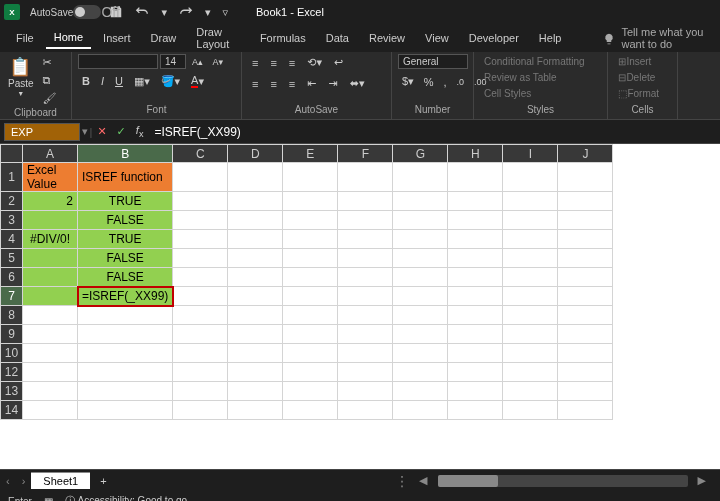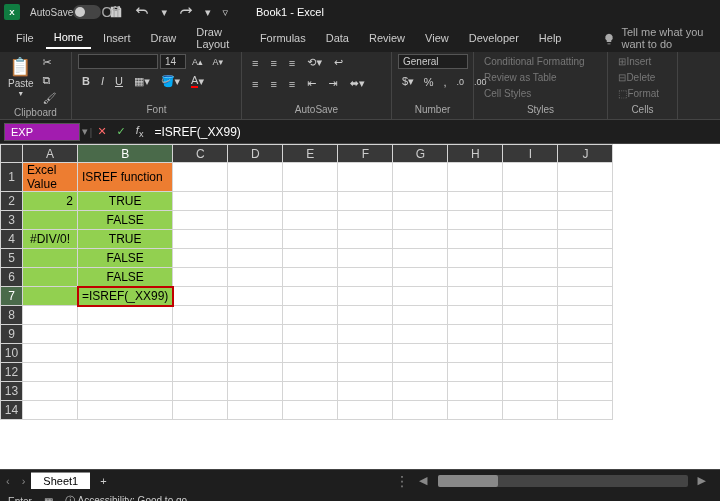--- a/index.html
+++ b/index.html
@@ -29,21 +29,21 @@
 .rb-btn { padding: 2px 4px; cursor: pointer; color: #ccc; font-size: 11px; display: flex; align-items: center; }
 .rb-col { display: flex; flex-direction: column; gap: 1px; }
 .big-btn { display: flex; flex-direction: column; align-items: center; padding: 2px; }
 .big-btn-icon { font-size: 18px; }
 .font-select { background: #1e1e1e; border: 1px solid #555; color: #ccc; padding: 1px 4px; font-size: 10px; width: 80px; }
 .size-select { background: #1e1e1e; border: 1px solid #555; color: #ccc; padding: 1px 4px; font-size: 10px; width: 26px; }
 .sup { font-size: 9px; color: #ccc; }
 
 
 .formula-bar { background: #1e1e1e; height: 24px; display: flex; align-items: center; border-bottom: 1px solid #444; }
-.name-box { width: 76px; background: #a21caf; border: 1px solid #555; color: #fff; padding: 2px 6px; font-size: 11px; margin-left: 4px; }
+.name-box { width: 76px; background: #a16207; border: 1px solid #555; color: #fff; padding: 2px 6px; font-size: 11px; margin-left: 4px; }
 .fb-btn { padding: 0 5px; color: #ccc; cursor: pointer; font-size: 11px; }
 .fb-btn.cancel { color: #ff6b6b; }
 .fb-btn.confirm { color: #6bcf6b; }
 .formula-input { flex: 1; background: #1e1e1e; border: none; color: #fff; padding: 2px 6px; font-size: 12px; outline: none; }
 
 
 .grid-wrap { position: relative; background: #fff; height: 325px; overflow: hidden; }
 .grid { border-collapse: collapse; }
 .grid th, .grid td { border: 1px solid #d4d4d4; font-size: 12px; }
 .grid th { background: #383838; color: #ccc; font-weight: normal; }

